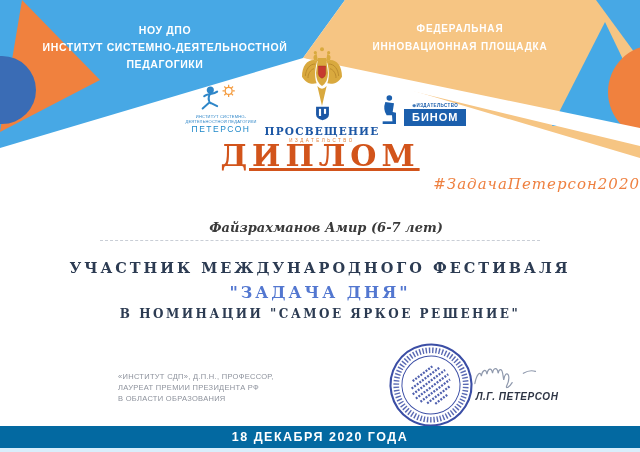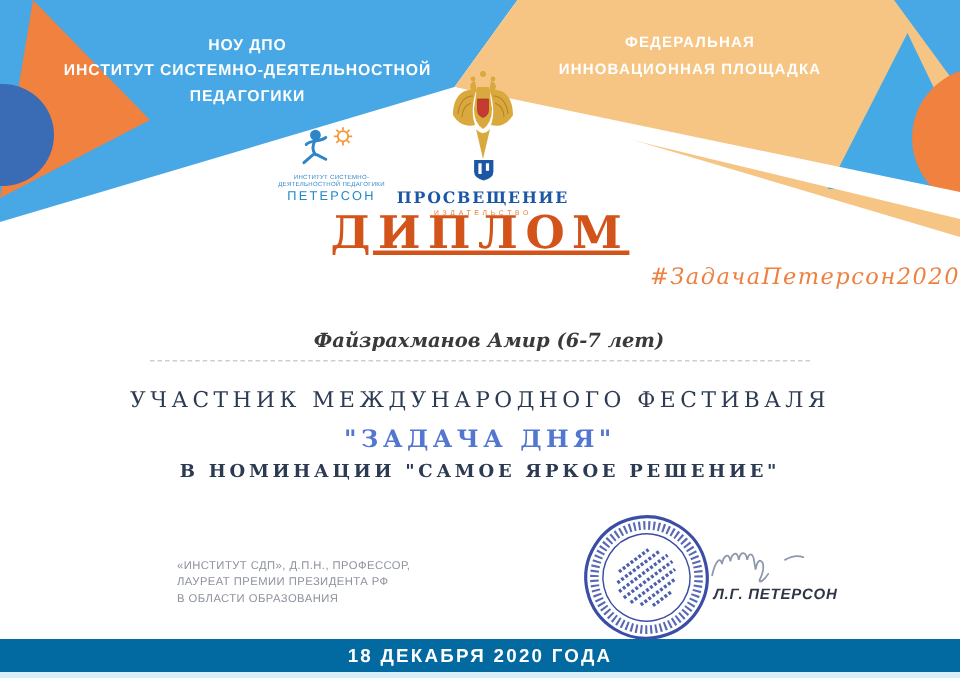--- a/index.html
+++ b/index.html
@@ -37,21 +37,21 @@
     letter-spacing:1px;padding:2px 8px 3px 8px;}
   
   .title{position:absolute;left:0;right:0;top:138px;text-align:center;
     font-family:"DejaVu Serif",serif;font-size:30px;font-weight:bold;color:#d2541b;letter-spacing:5px;text-decoration:underline;}
   .hashtag{position:absolute;left:0;right:0;top:175px;text-align:right;
     font-family:"DejaVu Serif",serif;font-style:italic;font-size:15px;color:#ee8040;letter-spacing:1px;}
   .recipient{position:absolute;left:0;right:0;top:220px;text-align:center;
     font-family:"DejaVu Serif",serif;font-style:italic;font-weight:bold;font-size:13px;color:#3a3a3a;padding-left:12px;}
   .dashline{position:absolute;left:100px;top:240px;width:440px;border-top:1.5px dashed #c9ced6;}
   .body-l1{position:absolute;left:0;right:0;top:259px;text-align:center;
-    font-family:"DejaVu Serif",serif;font-weight:normal;font-size:14.5px;color:#2c3b52;letter-spacing:3px;}
+    font-family:"DejaVu Serif",serif;font-weight:bold;font-size:14.5px;color:#2c3b52;letter-spacing:3px;}
   .body-l2{position:absolute;left:0;right:0;top:283px;text-align:center;
     font-family:"DejaVu Serif",serif;font-weight:bold;font-size:16px;color:#5377d0;letter-spacing:3px;}
   .body-l3{position:absolute;left:0;right:0;top:307px;text-align:center;
     font-family:"DejaVu Serif",serif;font-weight:bold;font-size:12px;color:#2c3b52;letter-spacing:2.5px;}
   
   .role{position:absolute;left:118px;top:371px;font-size:7.5px;color:#8d929c;
     line-height:11px;letter-spacing:.3px;}
   .stamp{position:absolute;left:387px;top:341px;width:88px;height:88px;
     transform:rotate(-13deg);opacity:.92;}
   .signature{position:absolute;left:468px;top:363px;width:92px;height:28px;}
@@ -128,20 +128,33 @@
   <div class="prosv">
     <svg width="15" height="15" viewBox="0 0 20 21">
       <path d="M1 1 h18 v11 q0 6 -9 8 q-9 -2 -9 -8 z" fill="#1c57a5"></path>
       <rect x="5" y="4" width="3" height="10" fill="#ffffff"></rect>
       <rect x="12" y="4" width="3" height="7" fill="#ffffff"></rect>
     </svg>
     <div class="pvname">ПРОСВЕЩЕНИЕ</div>
     <div class="pvsub">ИЗДАТЕЛЬСТВО</div>
   </div>
 
+  <div class="binom">
+    <svg width="20" height="32" viewBox="0 0 30 46">
+      <g fill="#1b5fad">
+        <circle cx="14" cy="5" r="4.2"></circle>
+        <path d="M8 11 L21 13 L19 26 L24 27 L24 44 L19 44 L18 31 L10 31 Q4 22 8 11 Z"></path>
+        <rect x="4" y="40" width="18" height="4"></rect>
+      </g>
+    </svg>
+    <div class="col">
+      <div class="bsub"><span>⊕</span><span>ИЗДАТЕЛЬСТВО</span></div>
+      <div class="bbox">БИНОМ</div>
+    </div>
+  </div>
 
   <div class="title">ДИПЛОМ</div>
   <div class="hashtag">#ЗадачаПетерсон2020</div>
   <div class="recipient">Файзрахманов Амир (6-7 лет)</div>
   <div class="dashline"></div>
 
   <div class="body-l1">УЧАСТНИК МЕЖДУНАРОДНОГО ФЕСТИВАЛЯ</div>
   <div class="body-l2">"ЗАДАЧА ДНЯ"</div>
   <div class="body-l3">В НОМИНАЦИИ "САМОЕ ЯРКОЕ РЕШЕНИЕ"</div>
 

